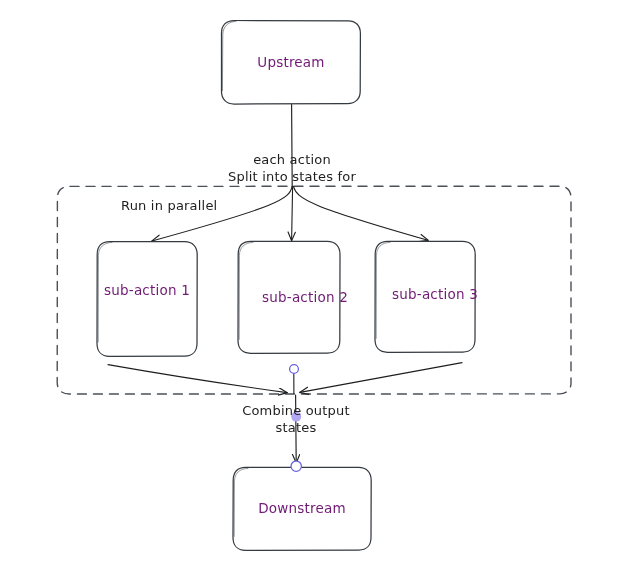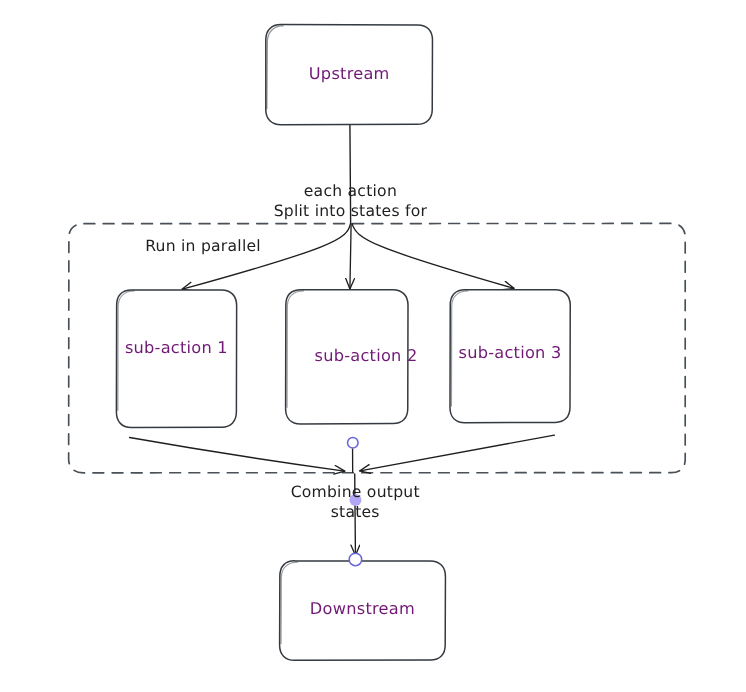--- a/index.html
+++ b/index.html
@@ -136,21 +136,21 @@
     <div>each action</div>
     <div>Split into states for</div>
   </div>
 
   <div class="frame-label" style="left:85px; top:198px;margin-left:36px;">Run in parallel</div>
 
   <div class="node-label" style="left:97px; top:282px; width:100px;">sub-action 1</div>
 
   <div class="node-label" style="left:254px; top:289px; width:102px;">sub-action 2</div>
 
-  <div class="node-label" style="left:375px; top:286px; width:100px;">sub-action 3</div>
+  <div class="node-label" style="left:375px; top:286px; width:100px;padding-left:10px;">sub-action 3</div>
 
   <div class="edge-label" style="left:216px; top:402px; width:160px;">
     <div>Combine output</div>
     <div>states</div>
   </div>
 
   <div class="node-label" style="left:233px; top:500px; width:138px;">Downstream</div>
 
 </div>
 

